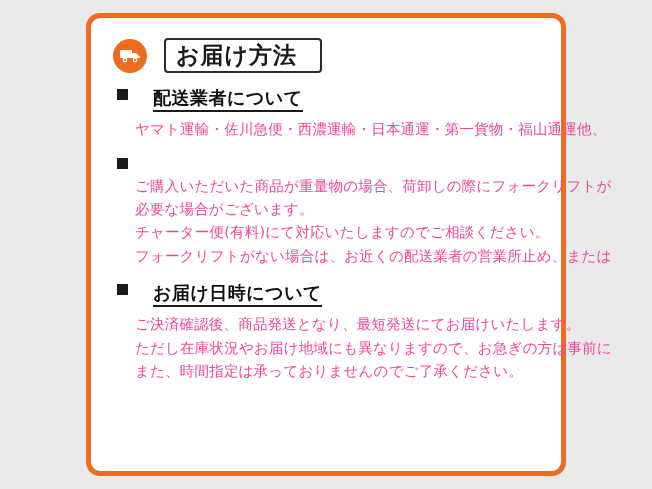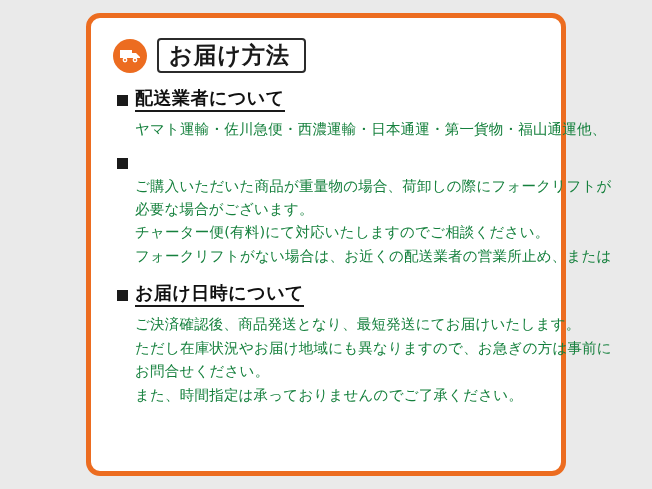--- a/index.html
+++ b/index.html
@@ -48,35 +48,36 @@
   }
   .truck-badge svg {
     position: absolute;
     left: 50%;
     top: 50%;
     transform: translate(-50%, -50%);
   }
   .title-box {
     border: 2px solid #2b2b2b;
     border-radius: 4px;
-    padding: 2px 14px 3px 10px;
+    padding: 2px 23px 3px 10px;
     font-size: 23px;
     font-weight: bold;
     color: #1a1a1a;
     letter-spacing: 1px;
     line-height: 1.15;
     white-space: nowrap;
+    margin-left: 7px;
   }
   .section {
     margin: 0 0 6px 0;
   }
   .section-head {
     display: flex;
-    align-items: center;
-    gap: 7px;
+    align-items: flex-start;
+    gap: 25px;
     margin: 14px 0 6px 4px;
   }
   .bullet {
     width: 11px;
     height: 11px;
     background: #1a1a1a;
     flex: 0 0 auto;
     margin-top: 2px;
   }
   .section-title {
@@ -87,21 +88,21 @@
     border-bottom: 2px solid #1a1a1a;
     padding-bottom: 1px;
     line-height: 1.2;
     white-space: nowrap;
   }
   .body-lines {
     margin: 0 0 0 22px;
   }
   .body-line {
     font-size: 14.5px;
-    color: #15803d;
+    color: #ec4899;
     line-height: 1.62;
     letter-spacing: 0.2px;
     white-space: nowrap;
   }
 </style>
 </head>
 <body>
 
 <div class="page">
   <div class="panel">
@@ -143,19 +144,18 @@
     </div>
 
     <div class="section">
       <div class="section-head">
         <span class="bullet"></span>
         <span class="section-title">お届け日時について</span>
       </div>
       <div class="body-lines">
         <div class="body-line">ご決済確認後、商品発送となり、最短発送にてお届けいたします。</div>
         <div class="body-line">ただし在庫状況やお届け地域にも異なりますので、お急ぎの方は事前に</div>
-        <div class="body-line">お問合せください。</div>
         <div class="body-line">また、時間指定は承っておりませんのでご了承ください。</div>
       </div>
     </div>
 
   </div>
 </div>
 
 </body></html>

